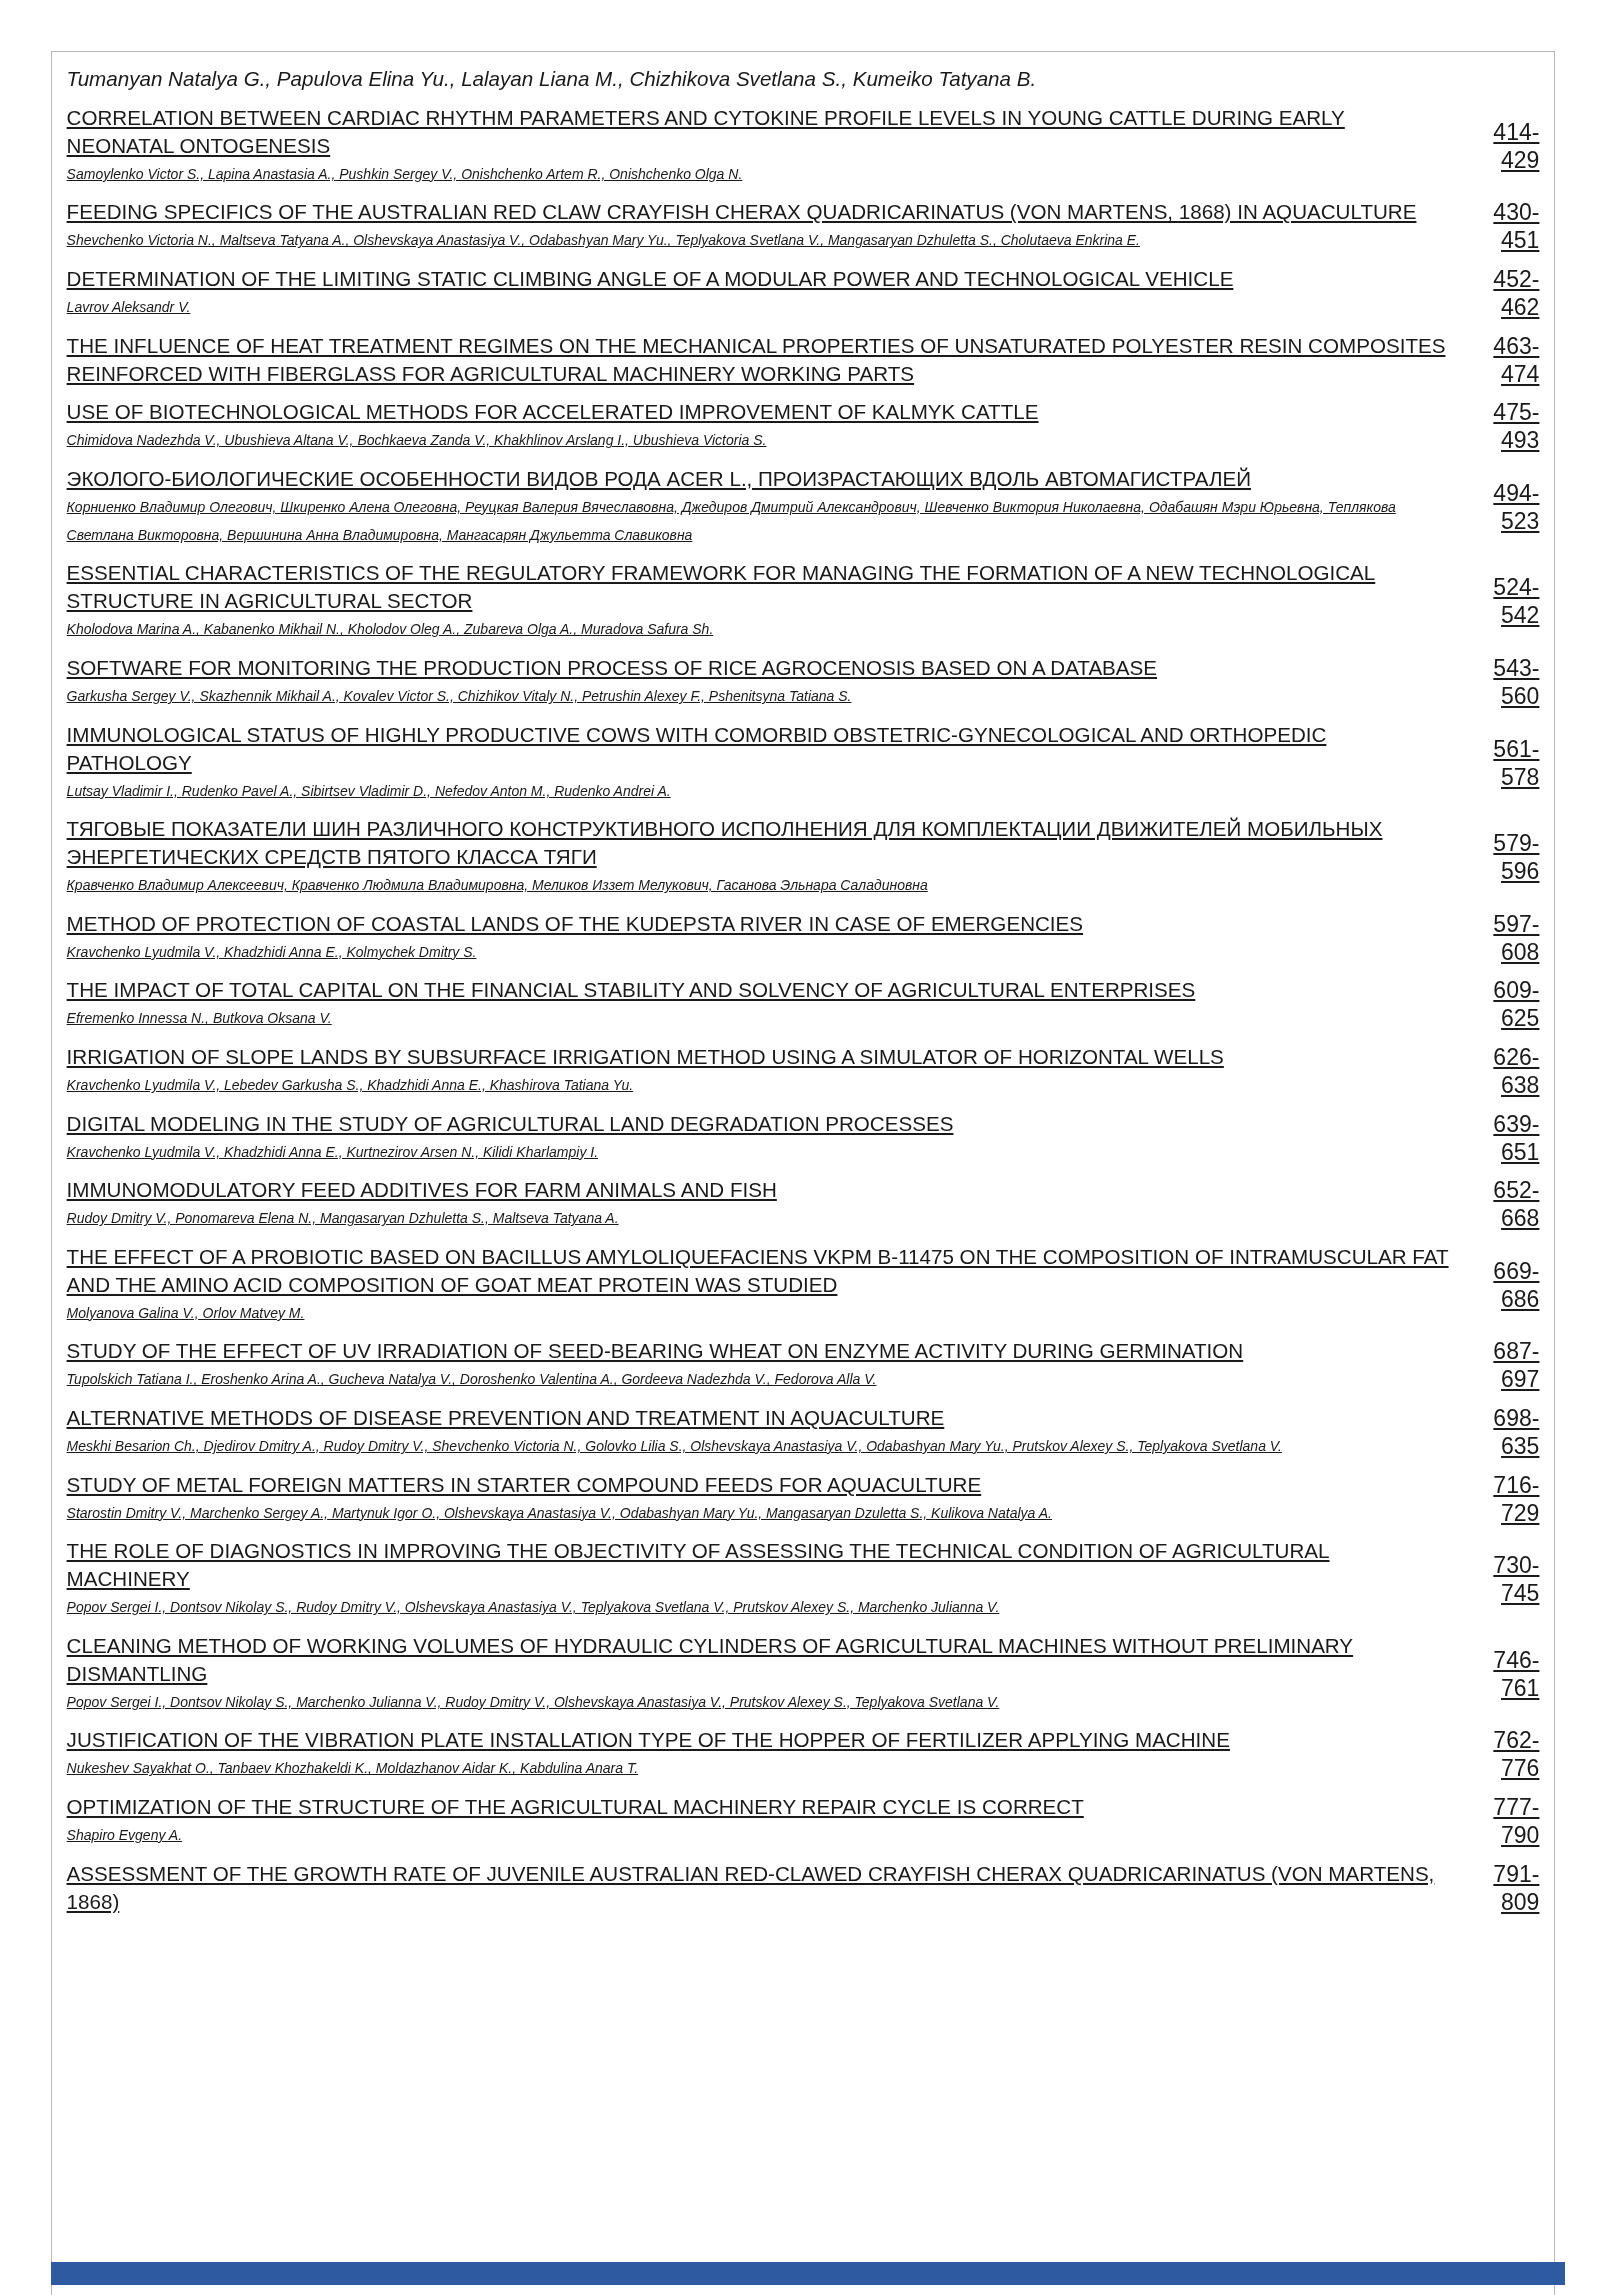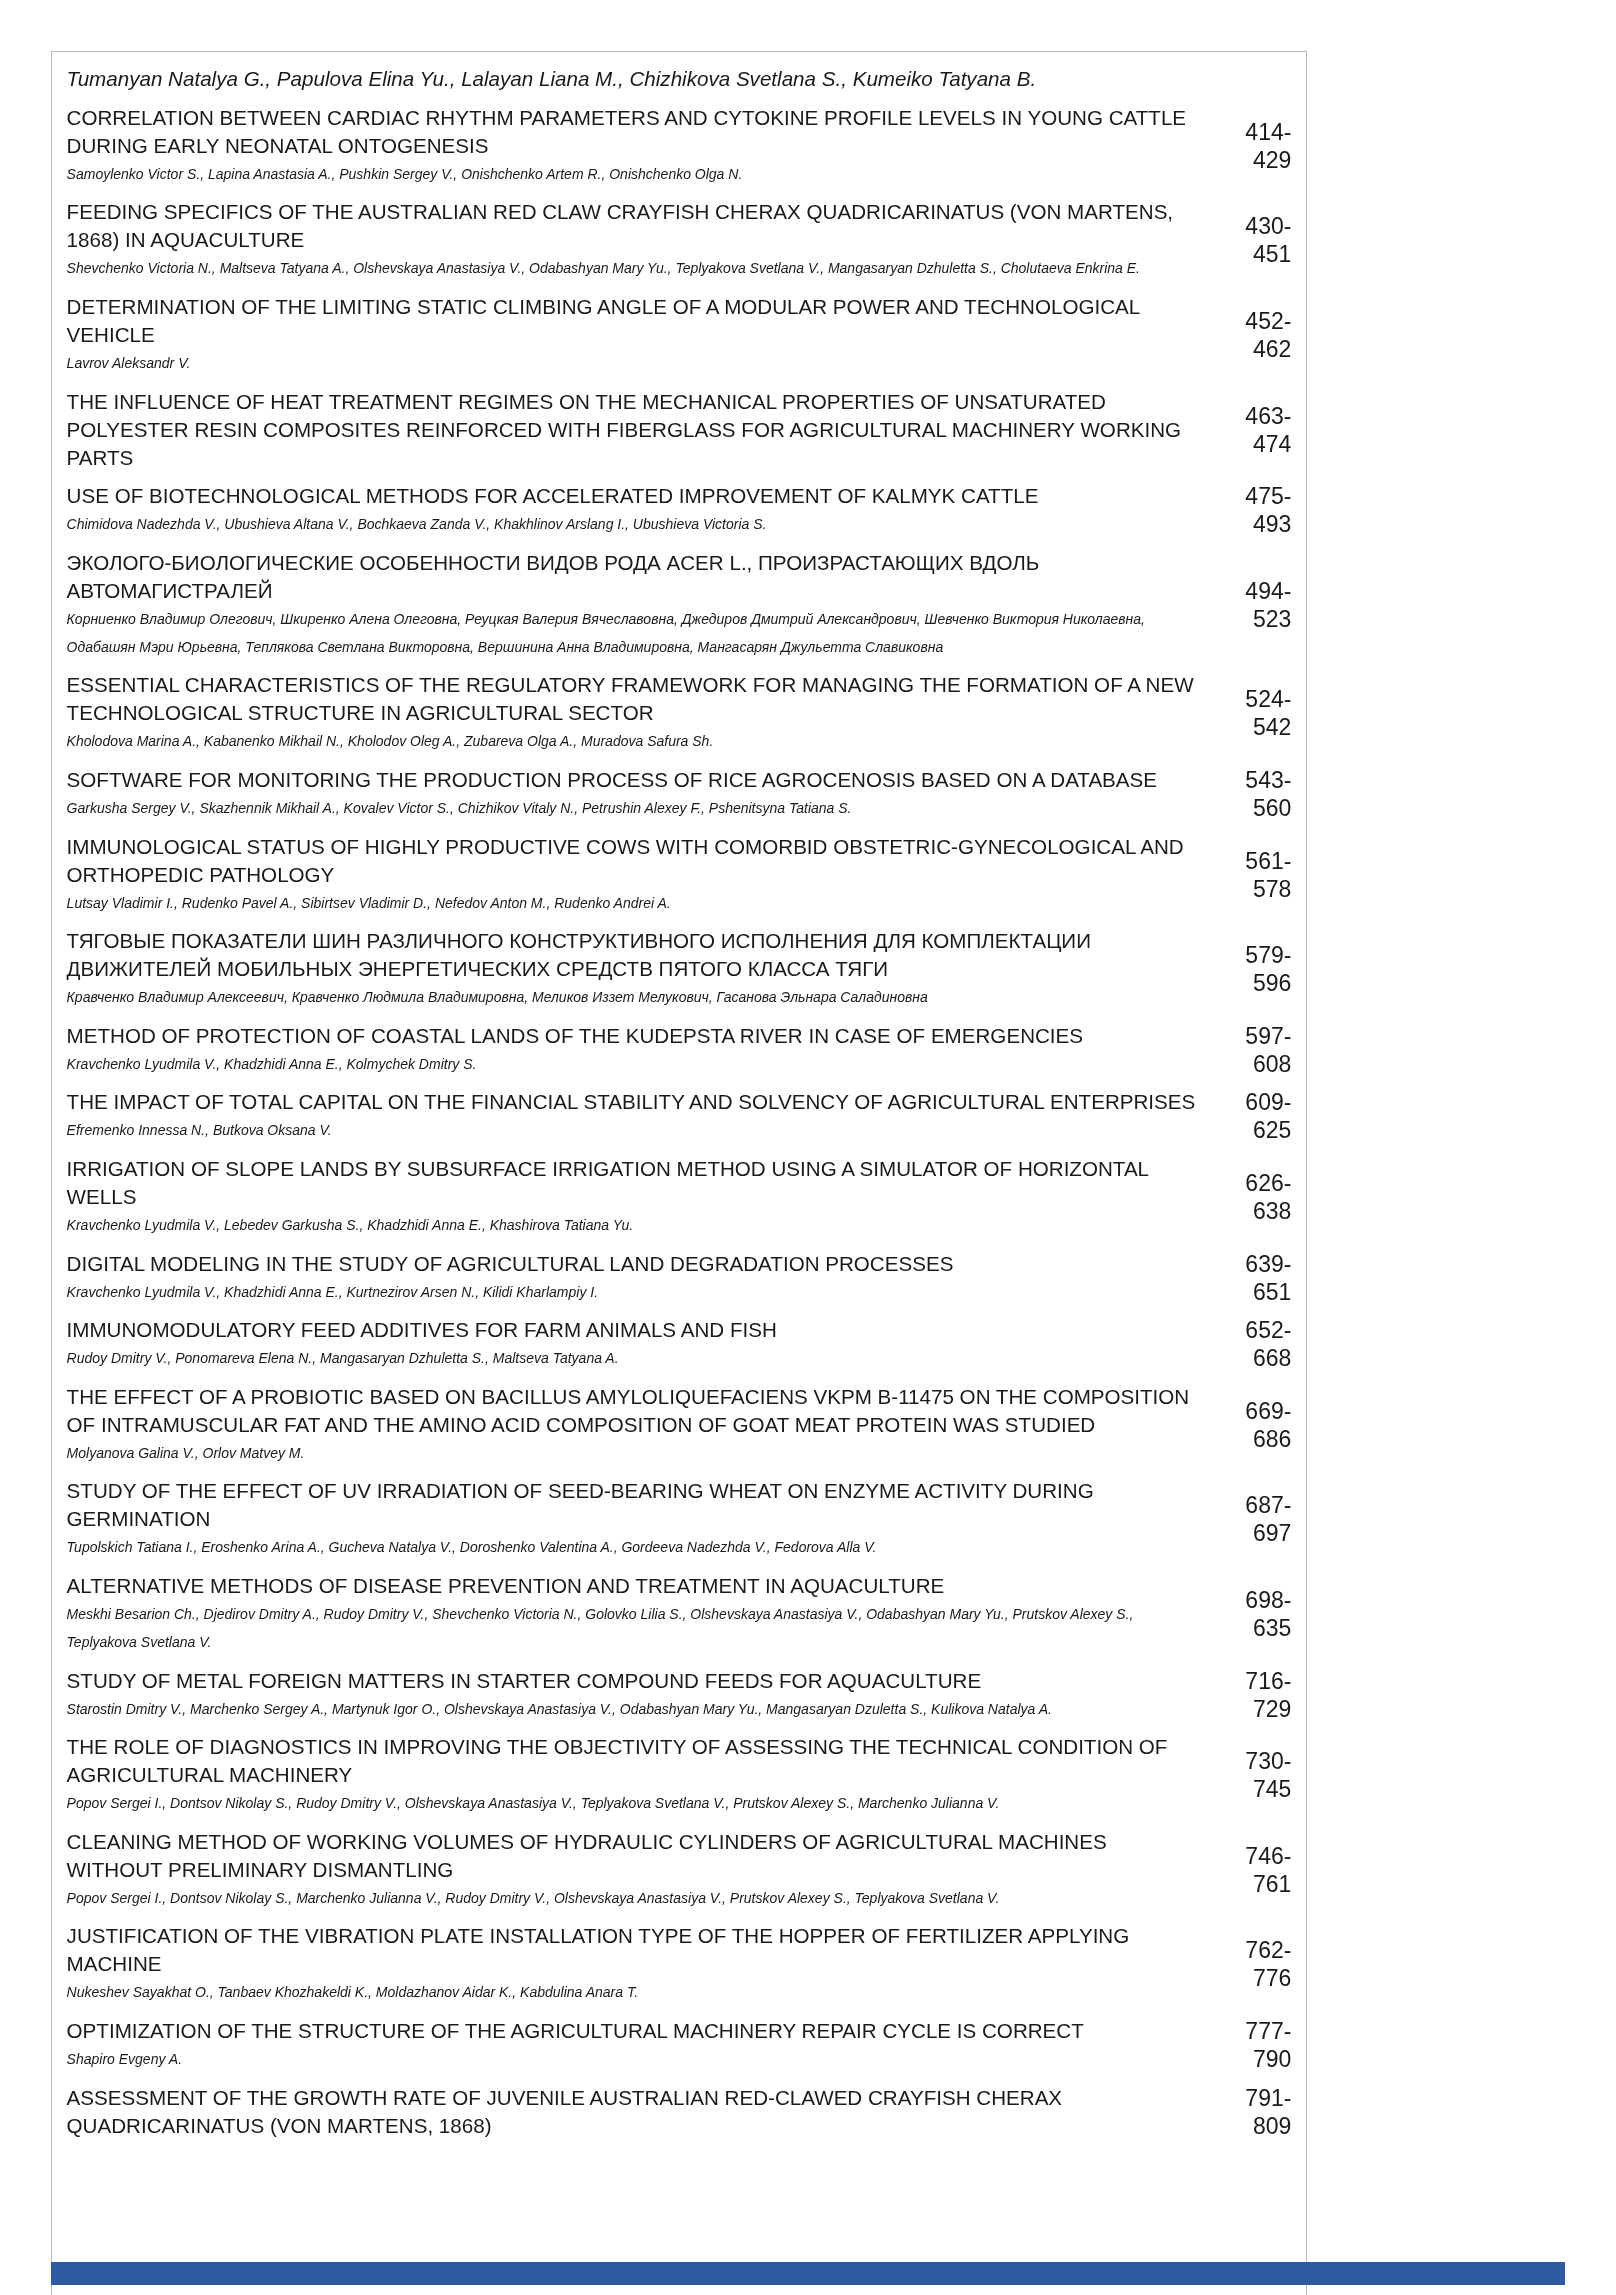--- a/index.html
+++ b/index.html
@@ -10,39 +10,40 @@
     background: #ffffff;
     position: relative;
     overflow: hidden;
     font-family: "Liberation Sans", sans-serif;
     color: #1a1a1a;
   }
   .content-frame {
     position: absolute;
     left: 51px;
     top: 51px;
-    width: 1256px;
+    width: 1504px;
     height: 2245px;
     border: 0.7px solid #b8b8b8;
     border-bottom: none;
     padding: 13.3px 14.6px 0 14.6px;
     overflow: hidden;
     background: #ffffff;
   }
   .continuation {
     font-style: italic;
     font-size: 20.6px;
     line-height: 28px;
     margin-bottom: 10.6px;
     padding-right: 86px;
   }
   .entry {
     display: flex;
     align-items: center;
     margin-bottom: 10.6px;
+    text-decoration: underline;
   }
   .entry-text {
     flex: 1 1 auto;
     min-width: 0;
     padding-right: 17.3px;
   }
   .entry-title {
     font-size: 20.6px;
     line-height: 28px;
   }

